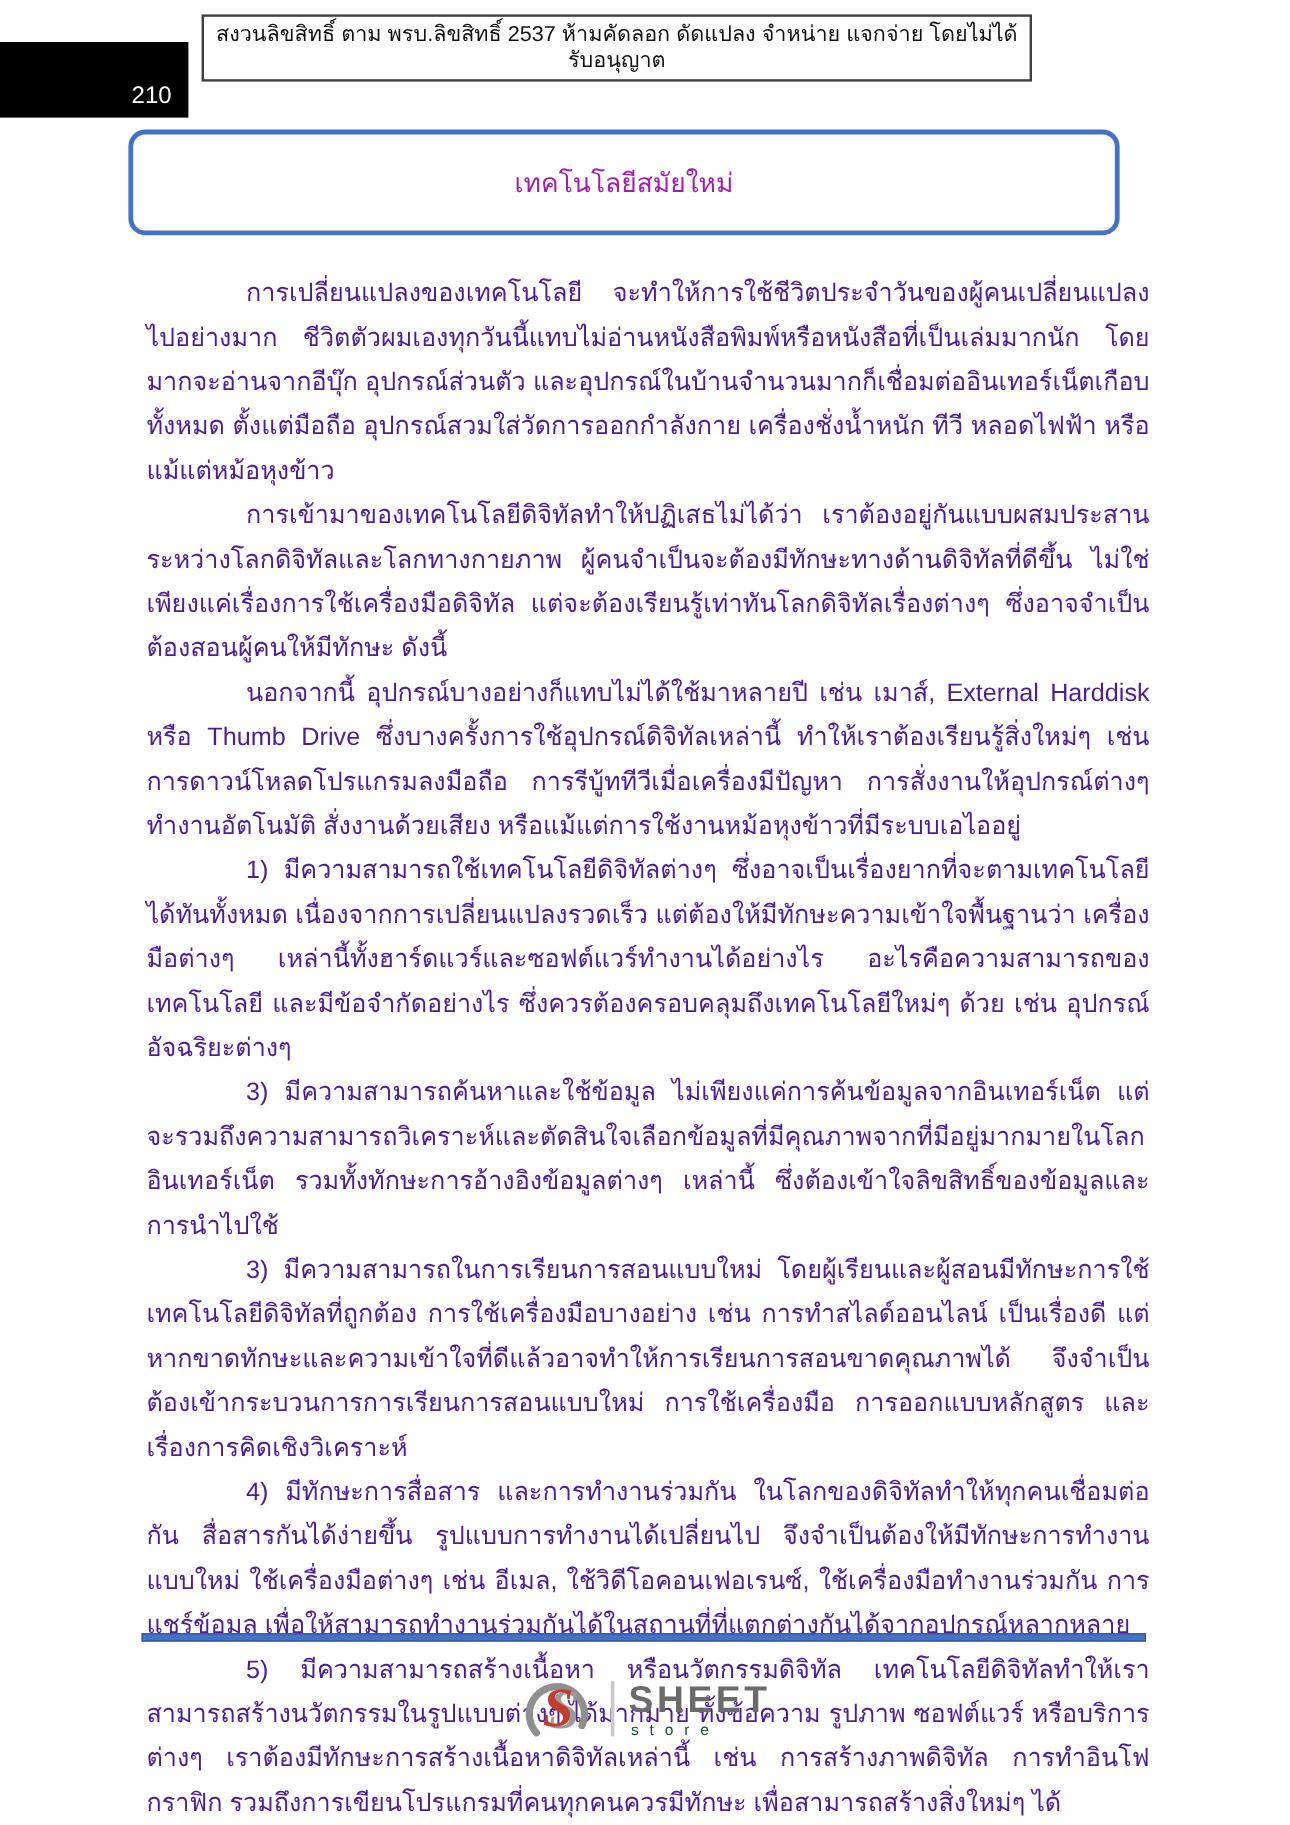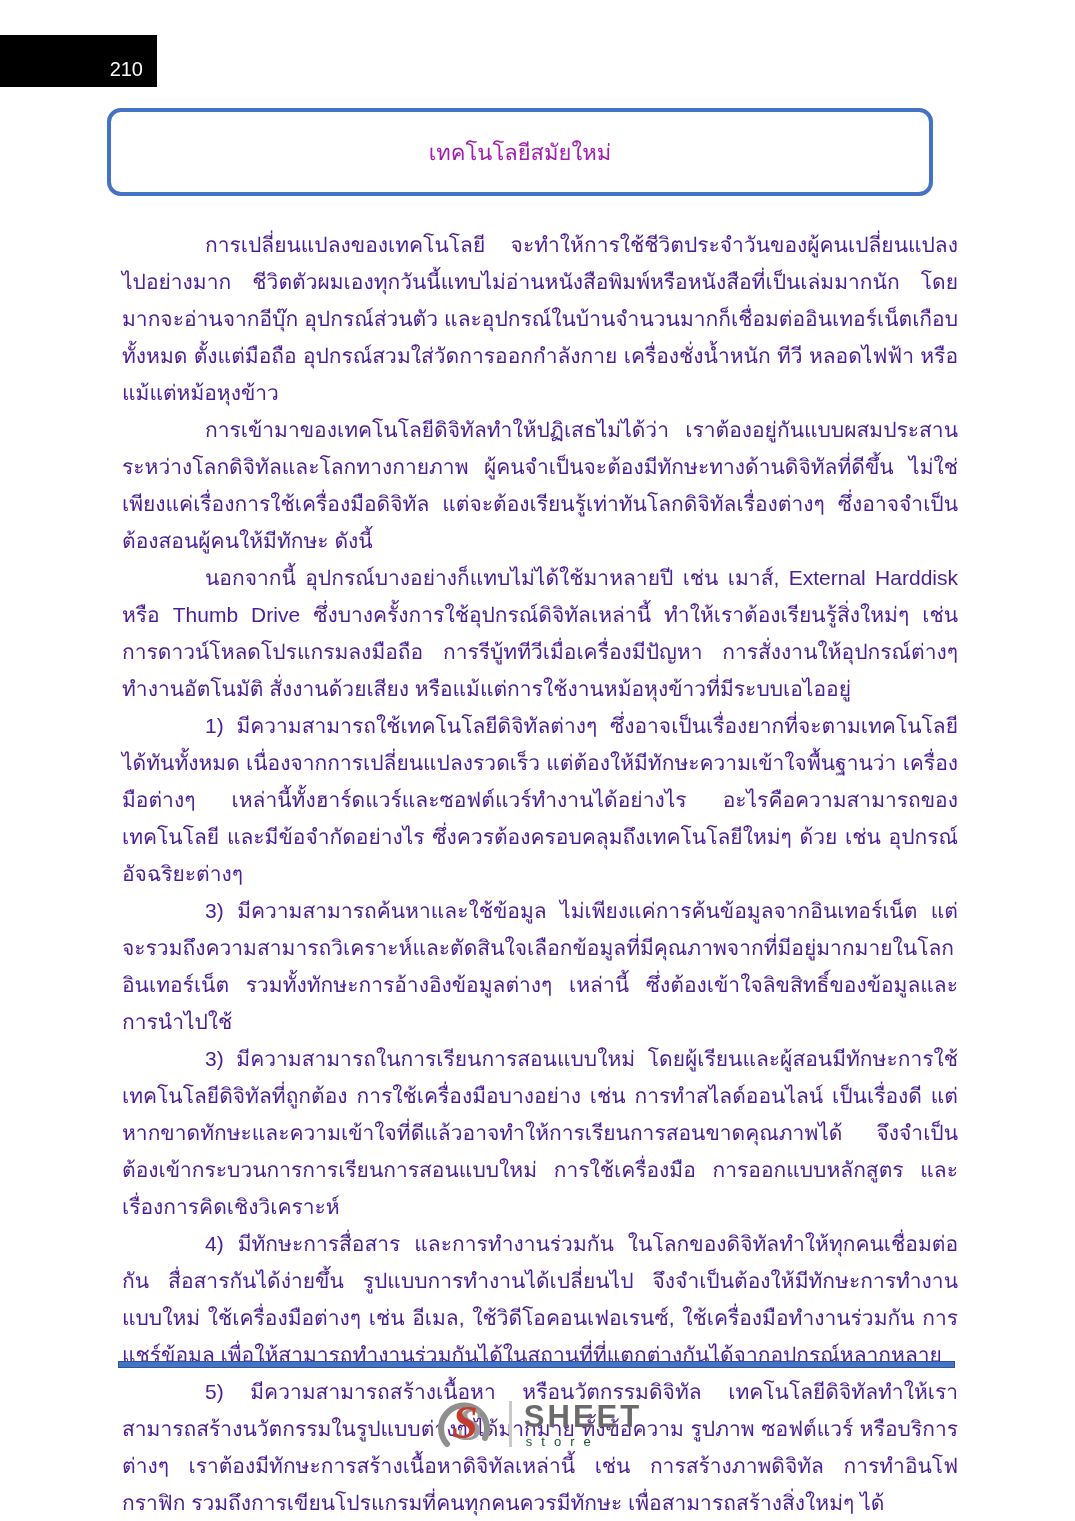--- a/index.html
+++ b/index.html
@@ -6,21 +6,21 @@
   .page{
     position:relative;
     width:1075px;height:1521px;
     background:#ffffff;
     font-family:"Liberation Sans","DejaVu Sans",sans-serif;
     color:#1a1a1a;
     overflow:hidden;
   }
   
   .pageno-box{
-    position:absolute;left:0;top:35px;width:157px;height:52px;
+    position:absolute;left:0;top:35px;width:157px;height:63px;
     background:#000000;color:#ffffff;
     display:flex;align-items:flex-end;justify-content:flex-end;
     padding:0 14px 6px 0;box-sizing:border-box;
     font-size:20px;
     text-align:center;
   }
   .copyright-box{
     position:absolute;left:168px;top:12px;width:692px;height:56px;
     background:#ffffff;border:2px solid #3f3f3f;
     display:flex;align-items:center;justify-content:center;
@@ -65,20 +65,23 @@
 </style>
 </head>
 <body>
 
 <div class="page">
 
   <div class="pageno-box">
     <span>210</span>
   </div>
 
+  <div class="copyright-box">
+    <span>สงวนลิขสิทธิ์ ตาม พรบ.ลิขสิทธิ์ 2537 ห้ามคัดลอก ดัดแปลง จำหน่าย แจกจ่าย โดยไม่ได้รับอนุญาต</span>
+  </div>
 
   <div class="title-box">
     <span>เทคโนโลยีสมัยใหม่</span>
   </div>
 
   <div class="body-text">
     <p>การเปลี่ยนแปลงของเทคโนโลยี จะทำให้การใช้ชีวิตประจำวันของผู้คนเปลี่ยนแปลงไปอย่างมาก ชีวิตตัวผมเองทุกวันนี้แทบไม่อ่านหนังสือพิมพ์หรือหนังสือที่เป็นเล่มมากนัก โดยมากจะอ่านจากอีบุ๊ก อุปกรณ์ส่วนตัว และอุปกรณ์ในบ้านจำนวนมากก็เชื่อมต่ออินเทอร์เน็ตเกือบทั้งหมด ตั้งแต่มือถือ อุปกรณ์สวมใส่วัดการออกกำลังกาย เครื่องชั่งน้ำหนัก ทีวี หลอดไฟฟ้า หรือแม้แต่หม้อหุงข้าว</p>
     <p>การเข้ามาของเทคโนโลยีดิจิทัลทำให้ปฏิเสธไม่ได้ว่า เราต้องอยู่กันแบบผสมประสานระหว่างโลกดิจิทัลและโลกทางกายภาพ ผู้คนจำเป็นจะต้องมีทักษะทางด้านดิจิทัลที่ดีขึ้น ไม่ใช่เพียงแค่เรื่องการใช้เครื่องมือดิจิทัล แต่จะต้องเรียนรู้เท่าทันโลกดิจิทัลเรื่องต่างๆ ซึ่งอาจจำเป็นต้องสอนผู้คนให้มีทักษะ ดังนี้</p>
     <p>นอกจากนี้ อุปกรณ์บางอย่างก็แทบไม่ได้ใช้มาหลายปี เช่น เมาส์, External Harddisk หรือ Thumb Drive ซึ่งบางครั้งการใช้อุปกรณ์ดิจิทัลเหล่านี้ ทำให้เราต้องเรียนรู้สิ่งใหม่ๆ เช่น การดาวน์โหลดโปรแกรมลงมือถือ การรีบู้ททีวีเมื่อเครื่องมีปัญหา การสั่งงานให้อุปกรณ์ต่างๆ ทำงานอัตโนมัติ สั่งงานด้วยเสียง หรือแม้แต่การใช้งานหม้อหุงข้าวที่มีระบบเอไออยู่</p>
     <p>1) มีความสามารถใช้เทคโนโลยีดิจิทัลต่างๆ ซึ่งอาจเป็นเรื่องยากที่จะตามเทคโนโลยีได้ทันทั้งหมด เนื่องจากการเปลี่ยนแปลงรวดเร็ว แต่ต้องให้มีทักษะความเข้าใจพื้นฐานว่า เครื่องมือต่างๆ เหล่านี้ทั้งฮาร์ดแวร์และซอฟต์แวร์ทำงานได้อย่างไร อะไรคือความสามารถของเทคโนโลยี และมีข้อจำกัดอย่างไร ซึ่งควรต้องครอบคลุมถึงเทคโนโลยีใหม่ๆ ด้วย เช่น อุปกรณ์อัจฉริยะต่างๆ</p>

